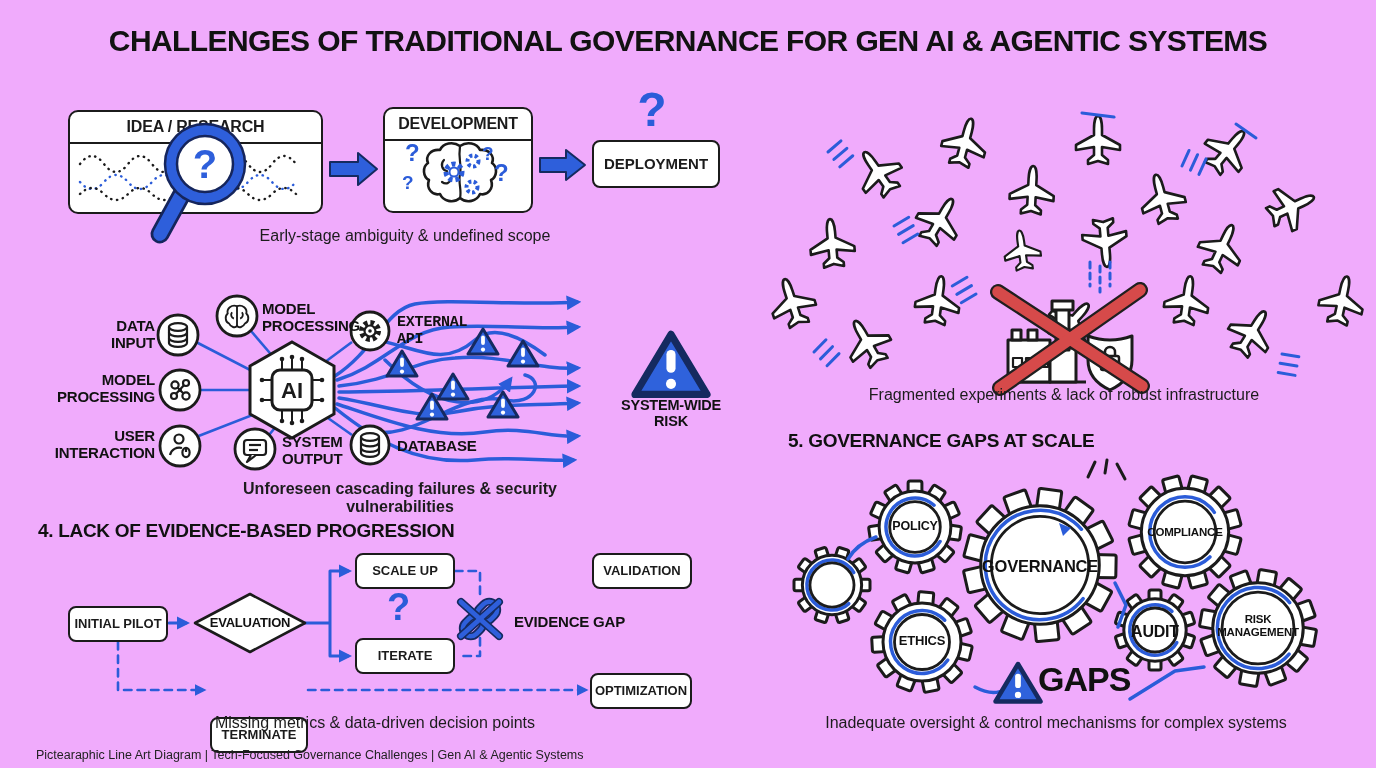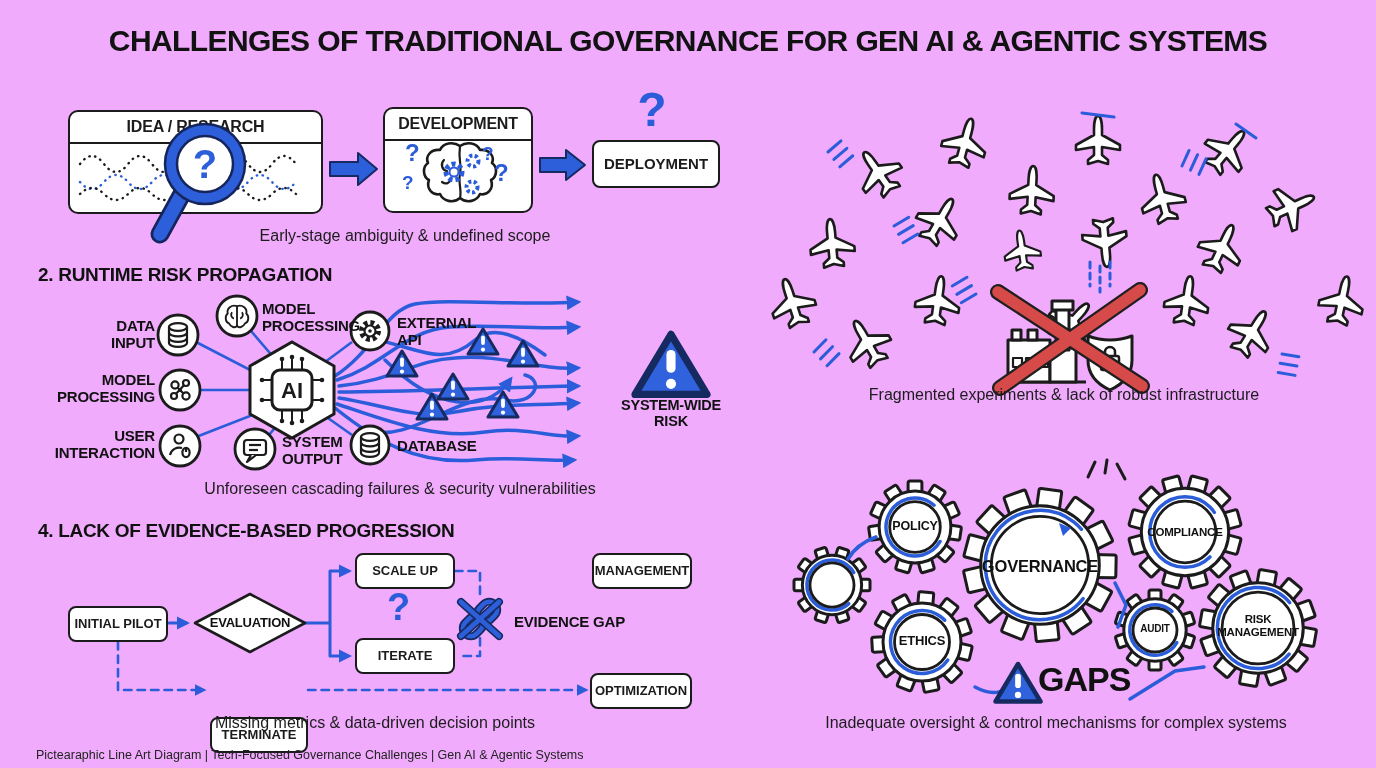--- a/index.html
+++ b/index.html
@@ -73,21 +73,20 @@
 
   <svg class="abs" style="left:540px;top:149px;" width="46" height="32" viewBox="0 0 46 32">
     <polygon points="0,9 26,9 26,1 45,16 26,31 26,23 0,23" fill="#2E5FDB" stroke="#152a60" stroke-width="2" stroke-linejoin="round"></polygon>
   </svg>
 
   <div class="abs qmark" style="left:622px;top:86px;width:60px;text-align:center;font-size:48px;">?</div>
   <div class="abs cap" style="left:235px;top:227px;width:340px;">Early-stage ambiguity &amp; undefined scope</div>
 
   <div class="abs simplebox" style="left:592px;top:140px;width:128px;height:48px;font-size:15px;">DEPLOYMENT</div>
 
-  <div class="abs sec-h" style="left:38px;top:264px;">2. RUNTIME RISK PROPAGATION</div>
 
   <svg class="abs" style="left:55px;top:280px;" width="700" height="205" viewBox="0 0 700 205">
     <defs>
       <marker id="arr2" viewBox="0 0 10 10" refX="7" refY="5" markerWidth="4.2" markerHeight="4.2" orient="auto-start-reverse">
         <path d="M0,0 L10,5 L0,10 z" fill="#2B5CD9"></path>
       </marker>
       <g id="warnTri">
         <path d="M0,-14 L15,11 L-15,11 Z" fill="#2F62DC" stroke="#152a60" stroke-width="3" stroke-linejoin="round"></path>
         <rect x="-1.9" y="-7.5" width="3.8" height="9.5" rx="1.9" fill="#fff"></rect>
         <circle cx="0" cy="6.6" r="2.1" fill="#fff"></circle>
@@ -211,28 +210,28 @@
       <use href="#warnTri" transform="translate(468,75)"></use>
       <use href="#warnTri" transform="translate(398,108)"></use>
       <use href="#warnTri" transform="translate(448,126)"></use>
       <use href="#warnTri" transform="translate(377,128)"></use>
     </g>
     <use href="#warnTri" transform="translate(616,88) scale(2.4)"></use>
   </svg>
 
   <div class="abs node-label" style="left:85px;top:318px;width:70px;text-align:right;">DATA INPUT</div>
   <div class="abs node-label" style="left:262px;top:301px;width:100px;">MODEL PROCESSING</div>
-  <div class="abs node-label" style="left:397px;top:315px;width:80px;">EXTERNAL API</div>
+  <div class="abs node-label" style="left:397px;top:315px;width:80px;font-family:Liberation Mono, monospace;">EXTERNAL API</div>
   <div class="abs node-label" style="left:45px;top:372px;width:110px;text-align:right;">MODEL PROCESSING</div>
   <div class="abs node-label" style="left:30px;top:428px;width:125px;text-align:right;">USER INTERACTION</div>
   <div class="abs node-label" style="left:282px;top:434px;width:80px;">SYSTEM OUTPUT</div>
   <div class="abs node-label" style="left:397px;top:438px;width:90px;">DATABASE</div>
   <div class="abs node-label" style="left:608px;top:397px;width:126px;text-align:center;font-size:14.5px;">SYSTEM-WIDE RISK</div>
 
-  <div class="abs cap" style="left:195px;top:480px;width:410px;">Unforeseen cascading failures &amp; security vulnerabilities</div>
+  <div class="abs cap" style="left:195px;top:480px;width:410px;font-weight:bold;">Unforeseen cascading failures &amp; security vulnerabilities</div>
 
   <div class="abs sec-h" style="left:38px;top:520px;">4. LACK OF EVIDENCE-BASED PROGRESSION</div>
 
   <svg class="abs" style="left:55px;top:540px;" width="700" height="180" viewBox="0 0 700 180">
     <defs>
       <marker id="arr4" viewBox="0 0 10 10" refX="7" refY="5" markerWidth="4.5" markerHeight="4.5" orient="auto-start-reverse">
         <path d="M0,0 L10,5 L0,10 z" fill="#2B5CD9"></path>
       </marker>
     </defs>
     <g fill="none" stroke="#2B5CD9" stroke-width="3" stroke-linecap="round" stroke-linejoin="round">
@@ -264,21 +263,21 @@
         <line x1="-19" y1="-17" x2="19" y2="17" stroke="#2E5FDB" stroke-width="5"></line>
         <line x1="19" y1="-17" x2="-19" y2="17" stroke="#2E5FDB" stroke-width="5"></line>
       </g>
     </g>
   </svg>
 
   <div class="abs simplebox" style="left:68px;top:606px;width:100px;height:36px;">INITIAL PILOT</div>
   <div class="abs node-label" style="left:200px;top:616px;width:100px;text-align:center;font-size:13px;">EVALUATION</div>
   <div class="abs simplebox" style="left:355px;top:553px;width:100px;height:36px;">SCALE UP</div>
   <div class="abs simplebox" style="left:355px;top:638px;width:100px;height:36px;">ITERATE</div>
-  <div class="abs simplebox" style="left:592px;top:553px;width:100px;height:36px;">MANAGEMENT</div>
+  <div class="abs simplebox" style="left:592px;top:553px;width:100px;height:36px;">VALIDATION</div>
   <div class="abs simplebox" style="left:210px;top:672px;width:98px;height:36px;margin-top:45px;">TERMINATE</div>
   <div class="abs simplebox" style="left:590px;top:673px;width:102px;height:36px;">OPTIMIZATION</div>
   <div class="abs qmark" style="left:387px;top:588px;font-size:38px;">?</div>
   <div class="abs node-label" style="left:514px;top:614px;width:130px;font-size:15px;">EVIDENCE GAP</div>
 
   <div class="abs cap" style="left:175px;top:714px;width:400px;">Missing metrics &amp; data-driven decision points</div>
 
 
   <svg class="abs" style="left:770px;top:96px;" width="606" height="300" viewBox="0 0 606 300">
     <defs>
@@ -351,20 +350,21 @@
     <g stroke-linecap="round">
       <line x1="228" y1="196" x2="372" y2="290" stroke="#1f1f1f" stroke-width="16"></line>
       <line x1="370" y1="194" x2="230" y2="292" stroke="#1f1f1f" stroke-width="16"></line>
       <line x1="228" y1="196" x2="372" y2="290" stroke="#D64A4A" stroke-width="11.5"></line>
       <line x1="370" y1="194" x2="230" y2="292" stroke="#D64A4A" stroke-width="11.5"></line>
     </g>
   </svg>
 
   <div class="abs cap" style="left:838px;top:386px;width:452px;">Fragmented experiments &amp; lack of robust infrastructure</div>
 
+  <div class="abs sec-h" style="left:788px;top:430px;">5. GOVERNANCE GAPS AT SCALE</div>
 
   <svg class="abs" id="gears-svg" style="left:770px;top:455px;" width="606" height="270" viewBox="0 0 606 270">
 
   <g>
         <rect x="-6.8999999999999995" y="-46" width="13.799999999999999" height="16.96" rx="2" fill="#fff" stroke="#1b1b1b" stroke-width="3" transform="translate(145,72) rotate(0)"></rect>
         <rect x="-6.8999999999999995" y="-46" width="13.799999999999999" height="16.96" rx="2" fill="#fff" stroke="#1b1b1b" stroke-width="3" transform="translate(145,72) rotate(32.72727272727273)"></rect>
         <rect x="-6.8999999999999995" y="-46" width="13.799999999999999" height="16.96" rx="2" fill="#fff" stroke="#1b1b1b" stroke-width="3" transform="translate(145,72) rotate(65.45454545454545)"></rect>
         <rect x="-6.8999999999999995" y="-46" width="13.799999999999999" height="16.96" rx="2" fill="#fff" stroke="#1b1b1b" stroke-width="3" transform="translate(145,72) rotate(98.18181818181819)"></rect>
         <rect x="-6.8999999999999995" y="-46" width="13.799999999999999" height="16.96" rx="2" fill="#fff" stroke="#1b1b1b" stroke-width="3" transform="translate(145,72) rotate(130.9090909090909)"></rect>
         <rect x="-6.8999999999999995" y="-46" width="13.799999999999999" height="16.96" rx="2" fill="#fff" stroke="#1b1b1b" stroke-width="3" transform="translate(145,72) rotate(163.63636363636363)"></rect>
@@ -493,20 +493,20 @@
         <rect x="-1.9" y="-7.5" width="3.8" height="9.5" rx="1.9" fill="#fff"></rect>
         <circle cx="0" cy="6.6" r="2.1" fill="#fff"></circle>
       </g>
     </g>
     </svg>
 
   <div class="abs gear-label" style="left:875px;top:519px;width:80px;font-size:12.5px;">POLICY</div>
   <div class="abs gear-label" style="left:972px;top:557px;width:136px;font-size:16.5px;">GOVERNANCE</div>
   <div class="abs gear-label" style="left:1133px;top:526px;width:104px;font-size:11.5px;">COMPLIANCE</div>
   <div class="abs gear-label" style="left:880px;top:634px;width:84px;font-size:13px;">ETHICS</div>
-  <div class="abs gear-label" style="left:1113px;top:623px;width:84px;font-size:10px;">AUDIT</div>
+  <div class="abs gear-label" style="left:1113px;top:623px;width:84px;font-size:16px;">AUDIT</div>
   <div class="abs gear-label" style="left:1206px;top:613px;width:104px;font-size:11.5px;">RISK MANAGEMENT</div>
   <div class="abs" style="left:1038px;top:660px;font-size:34px;font-weight:bold;letter-spacing:-1px;color:#111;">GAPS</div>
 
   <div class="abs cap" style="left:800px;top:714px;width:512px;">Inadequate oversight &amp; control mechanisms for complex systems</div>
 
   <div class="abs footer">Pictearaphic Line Art Diagram | Tech-Focused Governance Challenges | Gen AI &amp; Agentic Systems</div>
 </div>
 
 </body></html>

